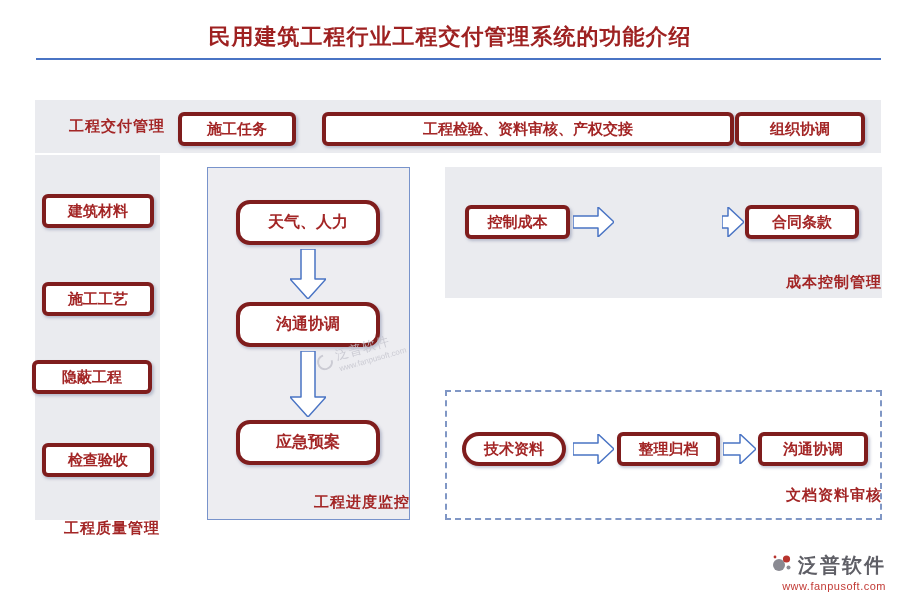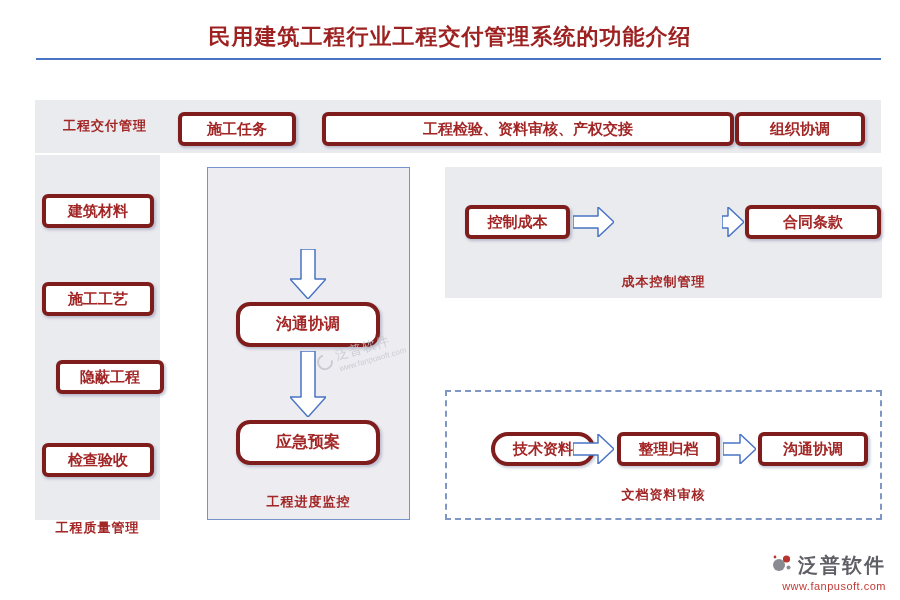--- a/index.html
+++ b/index.html
@@ -14,22 +14,22 @@
   .panel { position:absolute; background:#eaebef; }
   .panel.bordered { border:1px solid #7893cb; background:#ededf1; }
   .panel.dashed { background:transparent; border:2px dashed #8097c5; }
 
   .node { position:absolute; display:flex; align-items:center; justify-content:center;
           background:#ffffff; border:4px solid #7f1d1d; border-radius:6px;
           color:#a32626; font-weight:bold; font-size:15px; white-space:nowrap;
           box-shadow:1.5px 2px 3px rgba(90,100,140,.35); }
   .node.pill { border-radius:14px; font-size:16px; }
 
-  .plabel { position:absolute; color:#a32626; font-weight:bold; font-size:13px;
-            text-align:center; letter-spacing:1px; }
+  .plabel { position:absolute; color:#a32626; font-weight:bold; font-size:15px;
+            text-align:right; letter-spacing:1px; }
 
   .arrow { position:absolute; line-height:0; }
 
   .watermark { position:absolute; left:316px; top:340px; transform:rotate(-16deg);
                color:#c6c6cf; display:flex; align-items:center; gap:4px; opacity:.85; }
   .watermark .wm-brand { font-size:13px; letter-spacing:1px; }
   .watermark .wm-url { font-size:8px; }
 
   .footer { position:absolute; right:14px; bottom:8px; text-align:right; }
   .footer-brand { display:flex; align-items:center; justify-content:flex-end; gap:5px;
@@ -46,25 +46,26 @@
 
   <div class="panel" style="left:35px;top:100px;width:846px;height:53px;"></div>
   <div class="plabel" style="left:45px;top:117px;width:120px;">工程交付管理</div>
   <div class="node" style="left:178px;top:112px;width:118px;height:34px;">施工任务</div>
   <div class="node" style="left:306px;top:112px;width:412px;height:34px;margin-left:16px;">工程检验、资料审核、产权交接</div>
   <div class="node" style="left:735px;top:112px;width:130px;height:34px;">组织协调</div>
 
   <div class="panel" style="left:35px;top:155px;width:125px;height:365px;"></div>
   <div class="node" style="left:42px;top:194px;width:112px;height:34px;">建筑材料</div>
   <div class="node" style="left:42px;top:282px;width:112px;height:34px;">施工工艺</div>
-  <div class="node" style="left:56px;top:360px;width:108px;height:34px;text-align:center;">隐蔽工程</div>
+  <div class="node" style="left:32px;top:360px;width:120px;height:34px;text-align:center;">隐蔽工程</div>
   <div class="node" style="left:42px;top:443px;width:112px;height:34px;">检查验收</div>
   <div class="plabel" style="left:35px;top:519px;width:125px;">工程质量管理</div>
 
   <div class="panel bordered" style="left:207px;top:167px;width:203px;height:353px;"></div>
+  <div class="node pill" style="left:236px;top:200px;width:144px;height:45px;">天气、人力</div>
   <div class="arrow" style="left:290px;top:249px;">
     <svg width="36" height="50" viewBox="0 0 36 50">
         <polygon points="11,0 25,0 25,30 36,30 18,50 0,30 11,30" fill="#ffffff" stroke="#4a74c4" stroke-width="1.5" stroke-linejoin="round"></polygon>
       </svg>
   </div>
   <div class="node pill" style="left:236px;top:302px;width:144px;height:45px;">沟通协调</div>
   <div class="arrow" style="left:290px;top:351px;">
     <svg width="36" height="66" viewBox="0 0 36 66">
         <polygon points="11,0 25,0 25,46 36,46 18,66 0,46 11,46" fill="#ffffff" stroke="#4a74c4" stroke-width="1.5" stroke-linejoin="round"></polygon>
       </svg>
@@ -89,25 +90,25 @@
   <div class="arrow" style="left:573px;top:207px;">
     <svg width="41" height="30" viewBox="0 0 41 30">
         <polygon points="0,9 25,9 25,0 41,15 25,30 25,21 0,21" fill="#ffffff" stroke="#4a74c4" stroke-width="1.5" stroke-linejoin="round"></polygon>
       </svg>
   </div>
   <div class="arrow" style="left:722px;top:207px;">
     <svg width="22" height="30" viewBox="0 0 22 30">
         <polygon points="0,9 6,9 6,0 22,15 6,30 6,21 0,21" fill="#ffffff" stroke="#4a74c4" stroke-width="1.5" stroke-linejoin="round"></polygon>
       </svg>
   </div>
-  <div class="node" style="left:745px;top:205px;width:136px;height:34px;">合同条款</div>
+  <div class="node" style="left:745px;top:205px;width:114px;height:34px;">合同条款</div>
   <div class="plabel" style="left:445px;top:273px;width:437px;">成本控制管理</div>
 
   <div class="panel dashed" style="left:445px;top:390px;width:437px;height:130px;"></div>
-  <div class="node" style="left:491px;top:432px;width:104px;height:34px;border-radius:17px;">技术资料</div>
+  <div class="node" style="left:462px;top:432px;width:104px;height:34px;border-radius:17px;">技术资料</div>
   <div class="arrow" style="left:573px;top:434px;">
     <svg width="41" height="30" viewBox="0 0 41 30">
         <polygon points="0,9 25,9 25,0 41,15 25,30 25,21 0,21" fill="#ffffff" stroke="#4a74c4" stroke-width="1.5" stroke-linejoin="round"></polygon>
       </svg>
   </div>
   <div class="node" style="left:617px;top:432px;width:103px;height:34px;">整理归档</div>
   <div class="arrow" style="left:723px;top:434px;">
     <svg width="33" height="30" viewBox="0 0 33 30">
         <polygon points="0,9 17,9 17,0 33,15 17,30 17,21 0,21" fill="#ffffff" stroke="#4a74c4" stroke-width="1.5" stroke-linejoin="round"></polygon>
       </svg>

